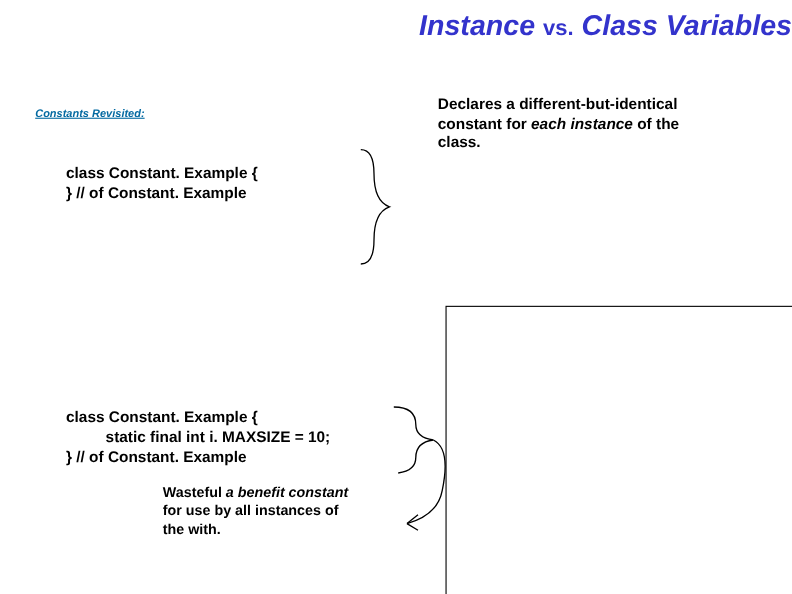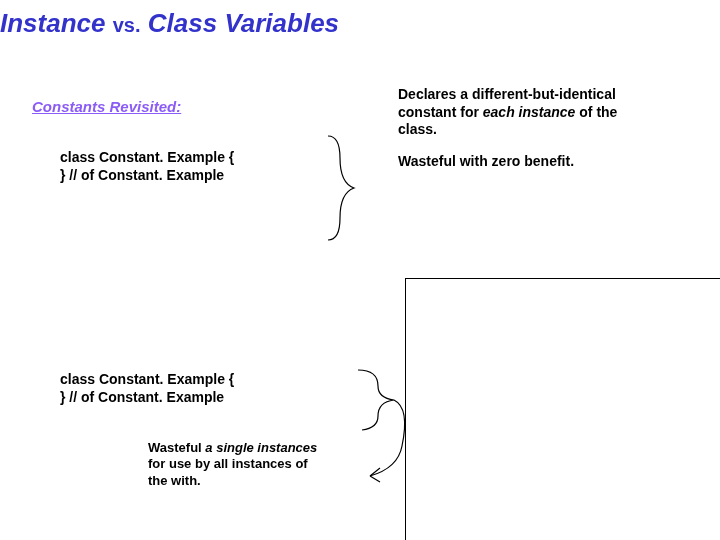--- a/index.html
+++ b/index.html
@@ -9,39 +9,39 @@
     background: #fff;
     font-family: Arial, Helvetica, sans-serif;
     position: relative;
     overflow: hidden;
   }
   .title {
     position: absolute;
     top: 8px;
     left: 0;
     right: 0;
-    text-align: left;
+    text-align: right;
     font-size: 26px;
     font-weight: bold;
     font-style: italic;
     color: #3333cc;
   }
   .title .vs {
     font-style: normal;
     font-size: 20px;
   }
   .subheading {
     position: absolute;
     top: 98px;
     left: 32px;
-    font-size: 15px;
+    font-size: 10px;
     font-weight: bold;
     font-style: italic;
     text-decoration: underline;
-    color: #8b5cf6;
+    color: #0369a1;
   }
   .code1 {
     position: absolute;
     top: 148px;
     left: 60px;
     font-size: 14px;
     font-weight: bold;
     color: #000;
     line-height: 1.3;
   }
@@ -120,31 +120,31 @@
 </div>
 
 <svg class="brace1" viewBox="0 0 60 120">
   <path d="M 8 8 Q 20 8 20 30 Q 20 55 34 60 Q 20 65 20 90 Q 20 112 8 112" stroke="#000" stroke-width="1.2" fill="none"></path>
 </svg>
 
 <div class="note-top">
   <div>
     <span>Declares a different-but-identical constant for </span><span class="em">each instance</span><span> of the class.</span>
   </div>
-  <div class="p2">Wasteful with zero benefit.</div>
 </div>
 
 <div class="bottom-box"></div>
 
 <div class="code2">
   <div>class Constant. Example  {</div>
+  <div class="l2">static final int i. MAXSIZE = 10;</div>
   <div>} // of Constant. Example</div>
 </div>
 
 <svg class="brace2" viewBox="0 0 70 120">
   <path d="M 8 2 Q 28 2 28 18 Q 28 30 44 32 Q 28 34 28 48 Q 28 60 12 62" stroke="#000" stroke-width="1.2" fill="none"></path>
   <path d="M 44 32 Q 60 40 52 78 Q 48 100 20 108" stroke="#000" stroke-width="1.2" fill="none"></path>
   <path d="M 20 108 L 30 100 M 20 108 L 30 114" stroke="#000" stroke-width="1.2" fill="none"></path>
 </svg>
 
 <div class="note-bottom">
-  <span>Wasteful </span><span class="em">a single instances</span><span> for use by all instances of the with.</span>
+  <span>Wasteful </span><span class="em">a benefit constant</span><span> for use by all instances of the with.</span>
 </div>
 
 </body></html>

